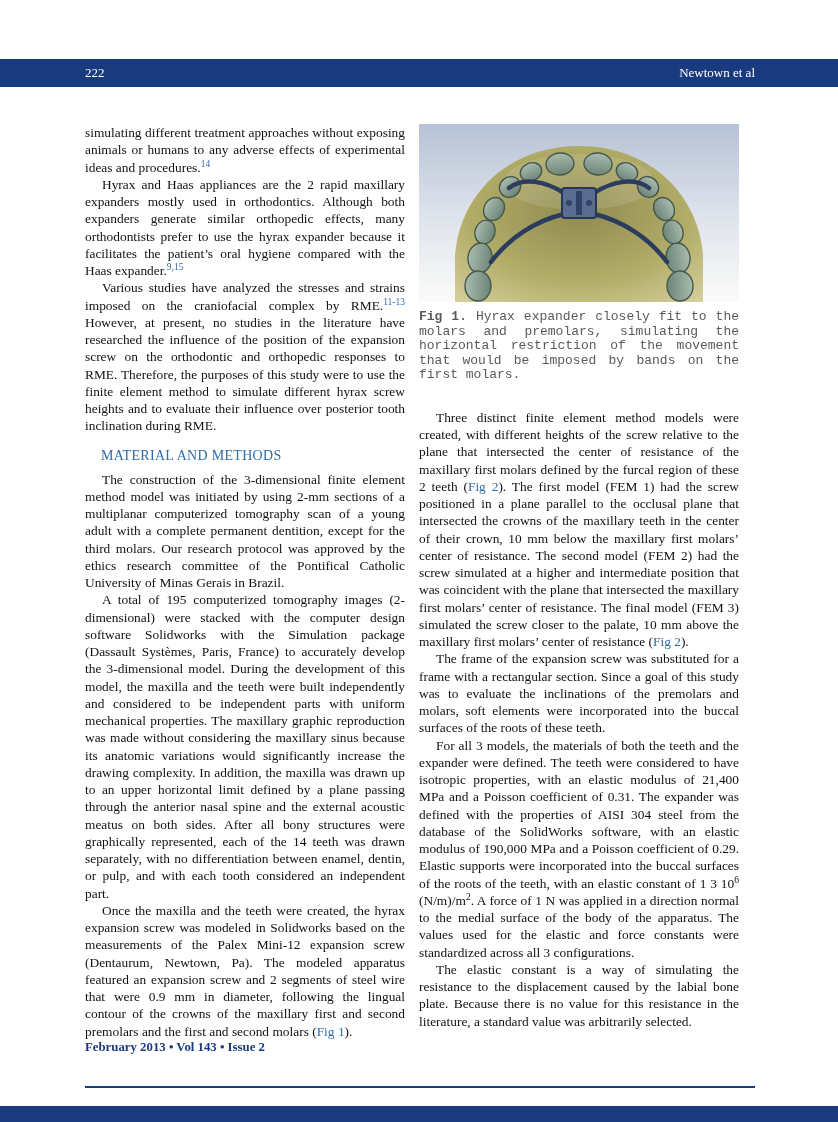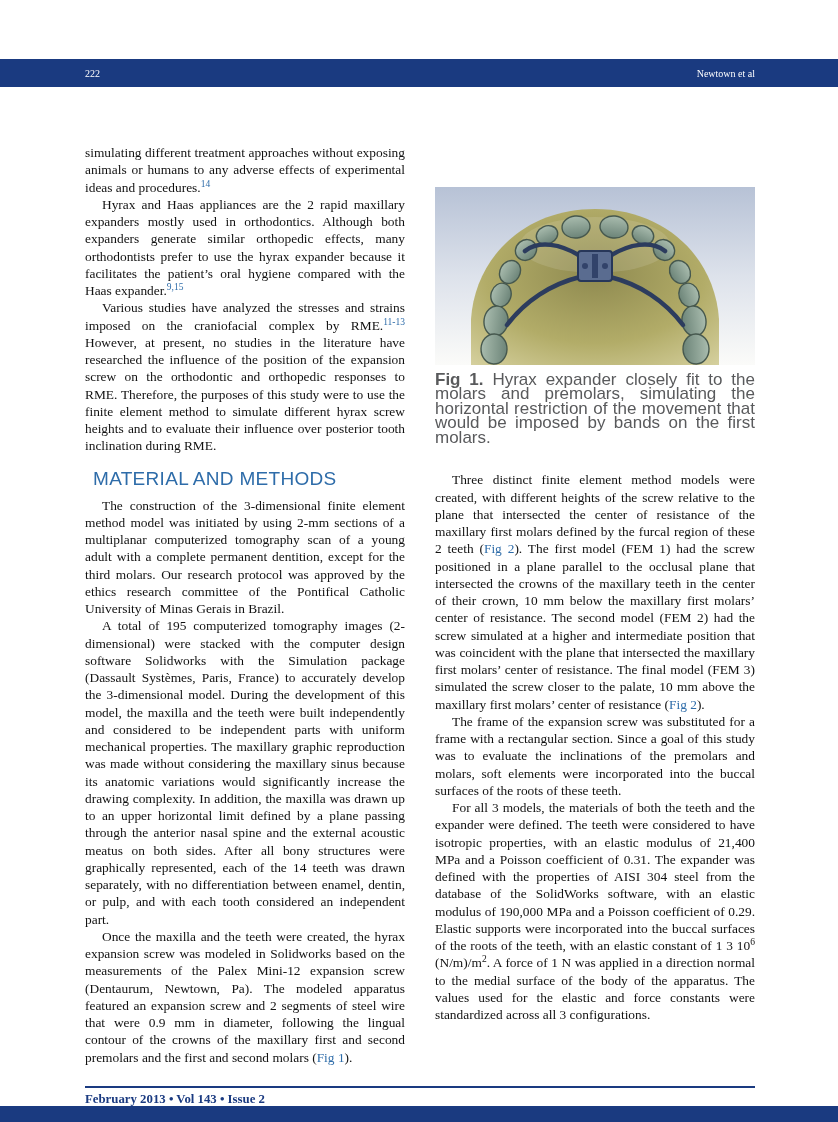--- a/index.html
+++ b/index.html
@@ -6,59 +6,59 @@
   html, body { background:#ffffff; }
   body {
     width:838px; height:1122px; position:relative; overflow:hidden;
     font-family:"Liberation Serif", serif; color:#111111;
   }
 
   .running-header {
     position:absolute; top:59px; left:0; width:838px; height:28px;
     background:var(--navy,#1a3a80); color:#ffffff;
     display:flex; align-items:center; justify-content:space-between;
-    padding:0 83px 0 85px; font-size:10px;
+    padding:0 83px 0 85px; font-size:13px;
   }
 
   .content {
     position:absolute; top:124px; left:85px; width:670px; height:962px;
-    display:flex; gap:30px; overflow:hidden;align-items:center;
+    display:flex; gap:14px; overflow:hidden;
   }
   .col { width:320px; }
 
   .para { font-size:13.4px; line-height:17.25px; text-align:justify; }
   .para.indent { text-indent:17px;font-family:Liberation Serif, serif; }
 
   .section-heading {
-    font-family:Liberation Sans, sans-serif;
-    font-size:19px; font-weight:400; letter-spacing:0.3px;
+    font-family:Liberation Serif, serif;
+    font-size:14px; font-weight:400; letter-spacing:0.3px;
     color:var(--accent-blue,#2e6ca9);
-    margin:13px 0 7px 8px;
+    margin:13px 0 7px 16px;
   }
 
   sup.ref  { color:var(--accent-blue,#2e6ca9); font-size:9.5px; line-height:0; }
   sup.msup { font-size:9.5px; line-height:0; }
   .link    { color:var(--accent-blue,#2e6ca9); }
 
   .figure { margin:0 0 26px 0; }
   .fig-image { width:320px; height:178px; }
   .fig-image svg { display:block; width:100%; height:100%; }
   .fig-caption {
-    font-family:Liberation Sans, sans-serif;
-    font-size:17px; line-height:14.6px; text-align:justify;
+    font-family:Liberation Mono, monospace;
+    font-size:13px; line-height:14.6px; text-align:justify;
     color:var(--caption-gray,#595a5c); margin-top:8px;
   }
   .fig-caption strong { font-weight:700; }
 
   .footer-rule {
     position:absolute; top:1086px; left:85px; width:670px; height:2px;
     background:var(--navy,#1a3a80);
   }
   .page-footer {
-    position:absolute; top:1092px; left:85px; width:670px;
+    position:absolute; top:1040px; left:85px; width:670px;
     display:flex; justify-content:space-between; align-items:center;
     color:var(--navy,#1a3a80); font-size:12.8px; font-weight:700;
   }
   .bottom-bar {
     position:absolute; top:1106px; left:0; width:838px; height:16px;
     background:var(--navy,#1a3a80);
   }
 </style>
 </head>
 <body>
@@ -129,20 +129,21 @@
           <rect x="157" y="67" width="6" height="24" fill="#32436a"></rect>
           <circle cx="150" cy="79" r="3" fill="#32436a"></circle>
           <circle cx="170" cy="79" r="3" fill="#32436a"></circle>
         </svg>
       </div>
       <figcaption class="fig-caption"><strong>Fig 1.</strong><span> Hyrax expander closely fit to the molars and premolars, simulating the horizontal restriction of the movement that would be imposed by bands on the first molars.</span></figcaption>
     </figure>
     <p class="para indent"><span>Three distinct finite element method models were created, with different heights of the screw relative to the plane that intersected the center of resistance of the maxillary first molars defined by the furcal region of these 2 teeth (</span><span class="link">Fig 2</span><span>). The first model (FEM 1) had the screw positioned in a plane parallel to the occlusal plane that intersected the crowns of the maxillary teeth in the center of their crown, 10 mm below the maxillary first molars’ center of resistance. The second model (FEM 2) had the screw simulated at a higher and intermediate position that was coincident with the plane that intersected the maxillary first molars’ center of resistance. The final model (FEM 3) simulated the screw closer to the palate, 10 mm above the maxillary first molars’ center of resistance (</span><span class="link">Fig 2</span><span>).</span></p>
     <p class="para indent"><span>The frame of the expansion screw was substituted for a frame with a rectangular section. Since a goal of this study was to evaluate the inclinations of the premolars and molars, soft elements were incorporated into the buccal surfaces of the roots of these teeth.</span></p>
     <p class="para indent"><span>For all 3 models, the materials of both the teeth and the expander were defined. The teeth were considered to have isotropic properties, with an elastic modulus of 21,400 MPa and a Poisson coefficient of 0.31. The expander was defined with the properties of AISI 304 steel from the database of the SolidWorks software, with an elastic modulus of 190,000 MPa and a Poisson coefficient of 0.29. Elastic supports were incorporated into the buccal surfaces of the roots of the teeth, with an elastic constant of 1 3 10</span><sup class="msup">6</sup><span> (N/m)/m</span><sup class="msup">2</sup><span>. A force of 1 N was applied in a direction normal to the medial surface of the body of the apparatus. The values used for the elastic and force constants were standardized across all 3 configurations.</span></p>
+    <p class="para indent"><span>The elastic constant is a way of simulating the resistance to the displacement caused by the labial bone plate. Because there is no value for this resistance in the literature, a standard value was arbitrarily selected.</span></p>
   </section>
 
 </div>
 
 <div class="footer-rule"></div>
 
 <footer class="page-footer">
   <span>February 2013 • Vol 143 • Issue 2</span>
 </footer>
 

